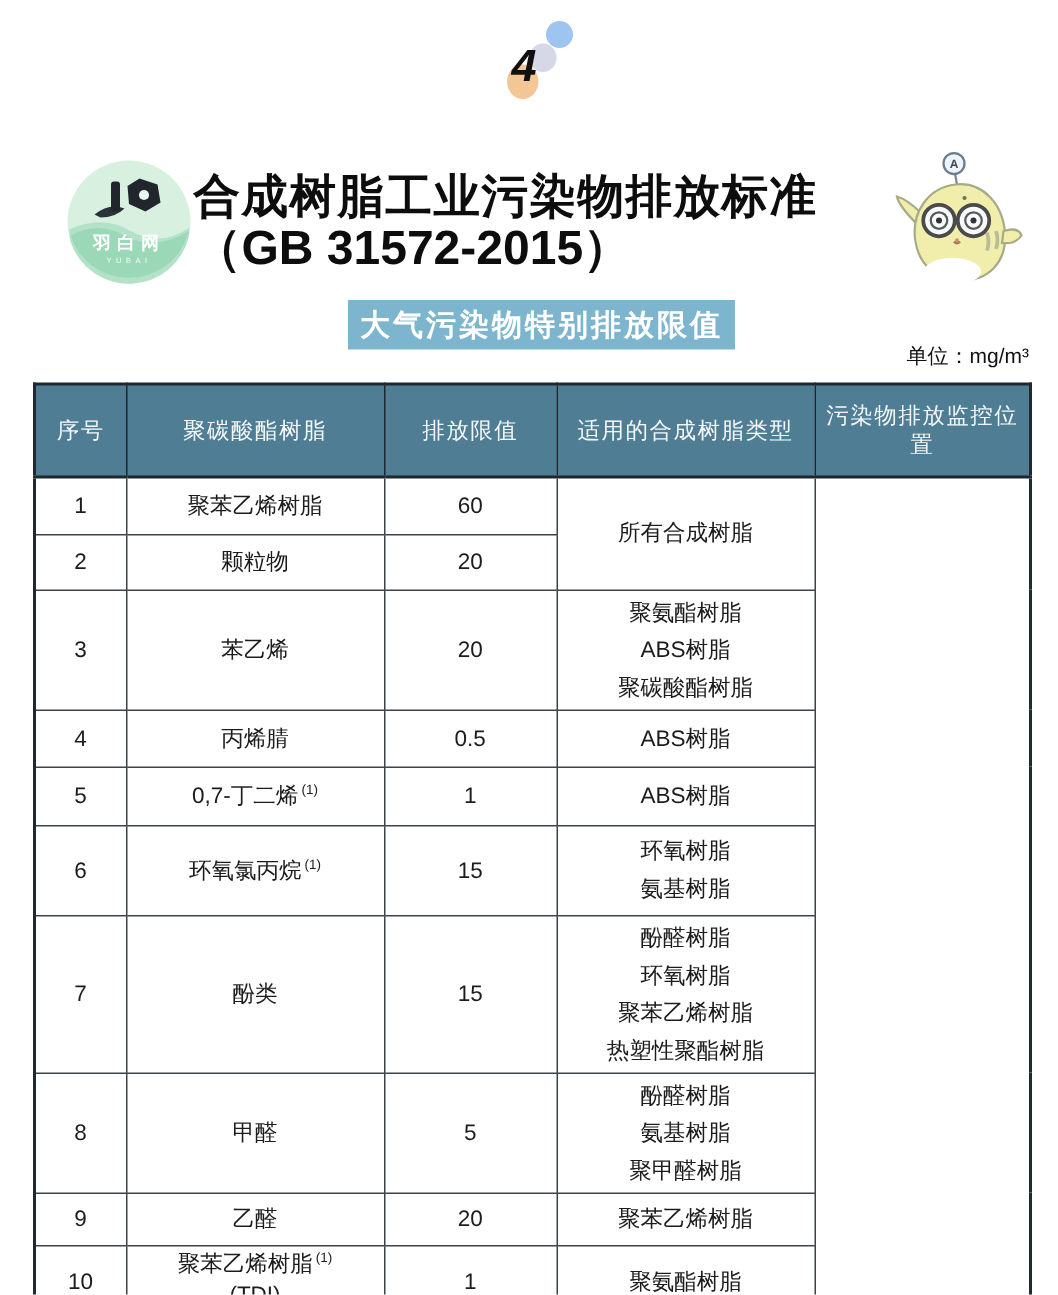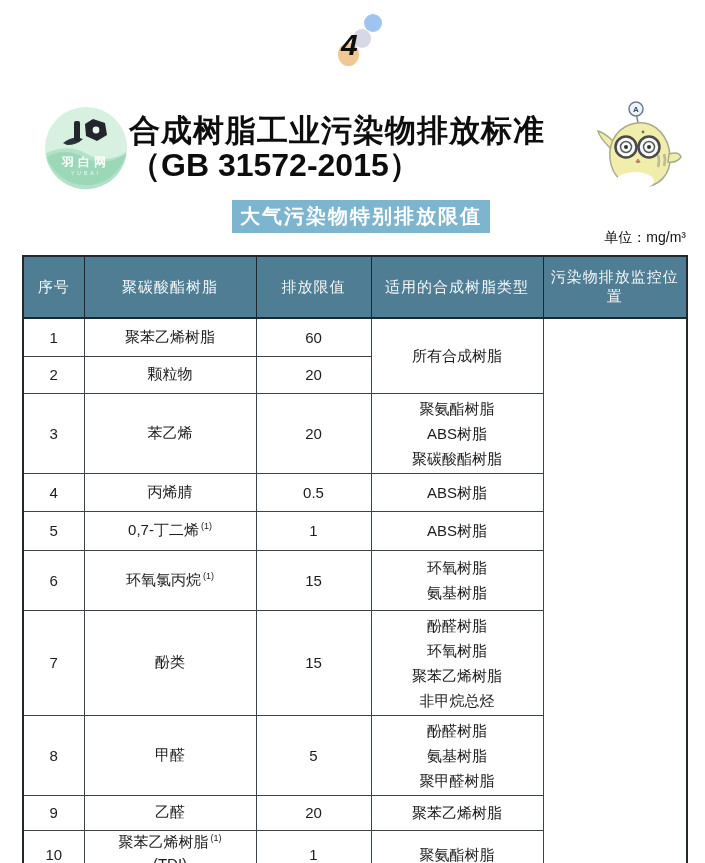--- a/index.html
+++ b/index.html
@@ -186,21 +186,21 @@
           </td>
         </tr>
         <tr style="height: 96px;">
           <td>7</td>
           <td><span>酚类</span></td>
           <td>15</td>
           <td>
             <div class="resin-line">酚醛树脂</div>
             <div class="resin-line">环氧树脂</div>
             <div class="resin-line">聚苯乙烯树脂</div>
-            <div class="resin-line">非甲烷总烃</div>
+            <div class="resin-line">热塑性聚酯树脂</div>
           </td>
         </tr>
         <tr style="height: 77px;">
           <td>8</td>
           <td><span>甲醛</span></td>
           <td>5</td>
           <td>
             <div class="resin-line">酚醛树脂</div>
             <div class="resin-line">氨基树脂</div>
             <div class="resin-line">聚甲醛树脂</div>

